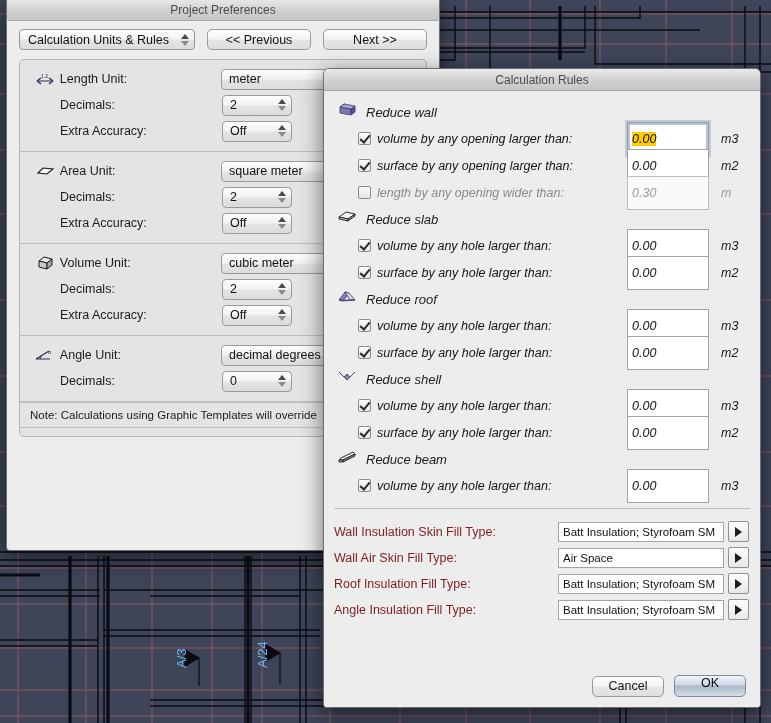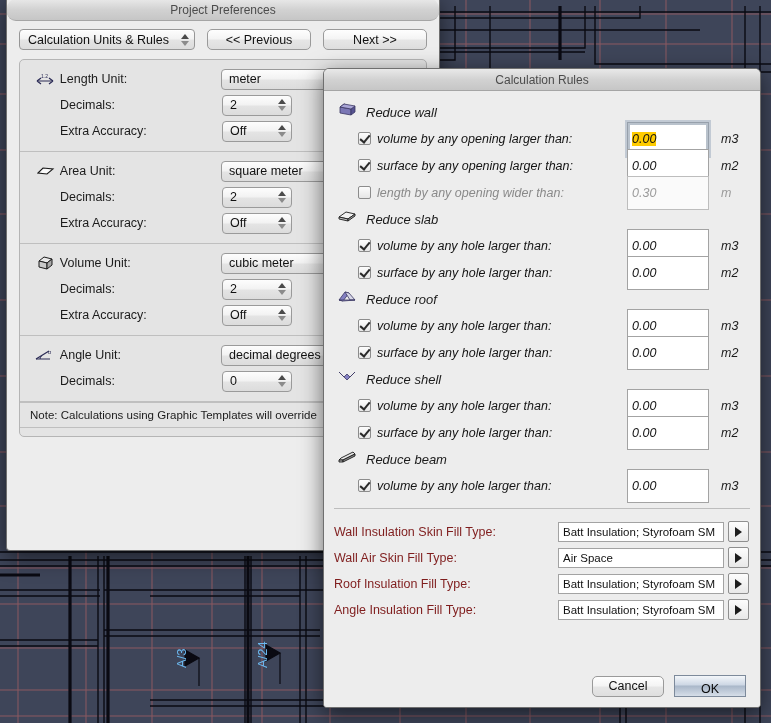--- a/index.html
+++ b/index.html
@@ -52,21 +52,21 @@
     font-weight: normal;
   }
 
   
   #proj-prefs {
     left: 6px; top: -1px;
     width: 434px; height: 552px;
     border-radius: 0 0 4px 4px;
     border-top: none;
   }
-  #proj-prefs .titlebar { border-radius: 9px; }
+  #proj-prefs .titlebar { border-radius: 2px; }
 
   .pp-body { padding: 8px 12px 10px 12px; position: relative; height: calc(100% - 22px); }
 
   .pp-toolbar { display: flex; align-items: center; gap: 12px; margin-bottom: 9px; }
 
   .popup-btn {
     height: 21px;
     background: linear-gradient(to bottom, #fdfdfd 0%, #f2f2f2 48%, #e4e4e4 52%, #dcdcdc 100%);
     border: 1px solid #969696;
     border-radius: 4px;
@@ -211,23 +211,23 @@
   .arrow-btn i { width: 0; height: 0; border-top: 5px solid transparent; border-bottom: 5px solid transparent; border-left: 7px solid #1d1d1d; }
 
   .cr-footer {
     position: absolute; left: 0; right: 0; bottom: 0;
     height: 42px; display: flex; align-items: center; justify-content: flex-end;
     gap: 10px; padding-right: 14px;
   }
   .btn-default {
     min-width: 72px; height: 22px;
     background: linear-gradient(to bottom, #f3f6fa 0%, #cdd7e4 45%, #a9b7c9 50%, #d6dee8 100%);
-    border: 1px solid #7d8a9b; border-radius: 0;
+    border: 1px solid #7d8a9b; border-radius: 5px;
     font-size: 12.5px; color: #0b0b0b;
-    display: inline-flex; align-items: flex-end; justify-content: center;
+    display: inline-flex; align-items: flex-start; justify-content: center;
   }
 </style>
 </head>
 <body>
 
 <div id="cad-bg">
   <svg width="771" height="723" viewBox="0 0 771 723">
     <g stroke="#9a5c63" stroke-width="1" opacity="0.85">
       <line x1="18" y1="0" x2="18" y2="723"></line>
       <line x1="86" y1="0" x2="86" y2="723"></line>

